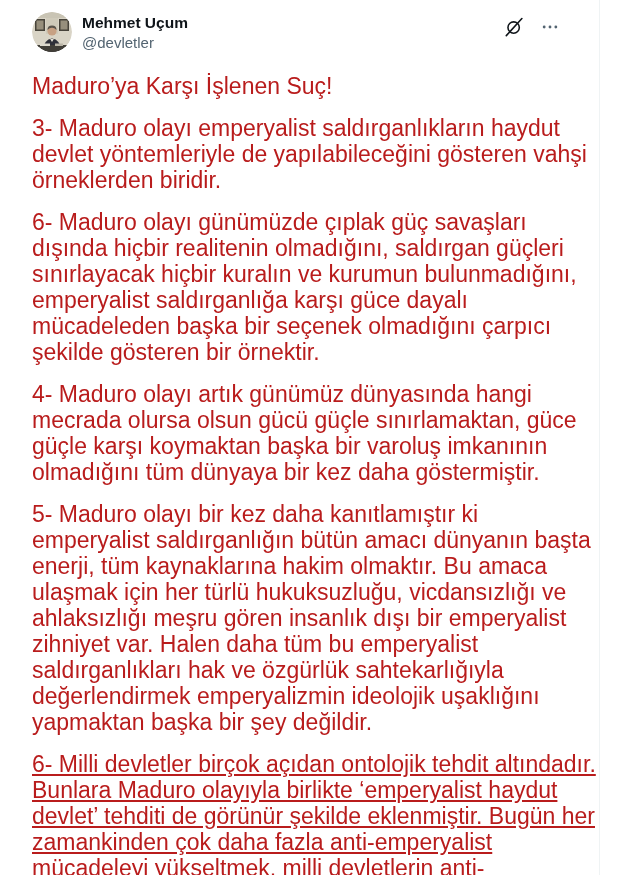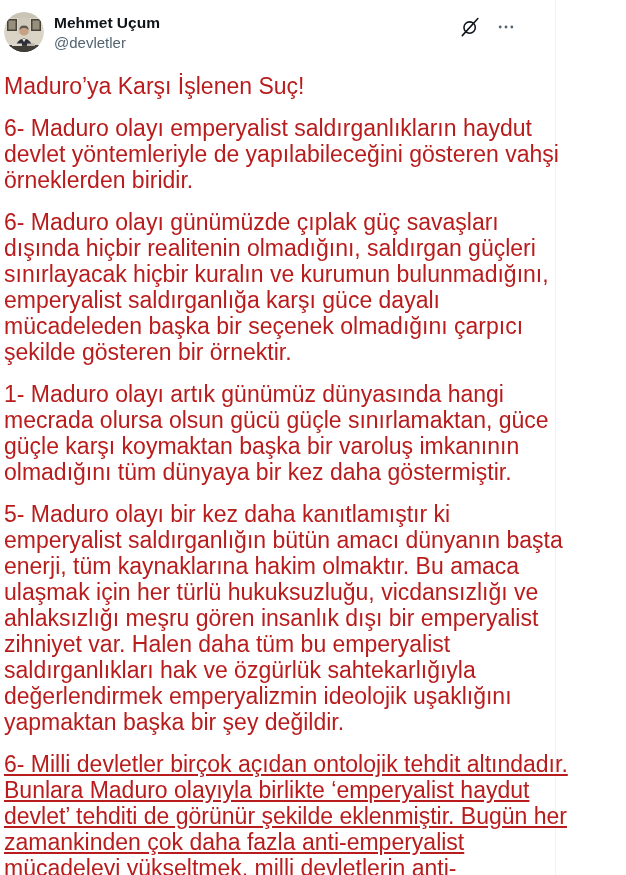--- a/index.html
+++ b/index.html
@@ -9,24 +9,24 @@
     color: #0f1419;
   }
   .page {
     width: 626px;
     height: 875px;
     background: #ffffff;
     position: relative;
     overflow: hidden;
   }
   .tweet-card {
-    width: 556px;
+    width: 600px;
     height: 100%;
     border-right: 1px solid #eff3f4;
-    padding: 12px 16px 10px 4px;
+    padding: 12px 16px 10px 32px;
   }
   
   .tweet-header {
     display: flex;
     align-items: flex-start;
     width: 100%;
   }
   .avatar {
     width: 40px;
     height: 40px;
@@ -136,22 +136,22 @@
             <circle cx="5" cy="12" r="1.7" fill="#536471"></circle>
             <circle cx="12" cy="12" r="1.7" fill="#536471"></circle>
             <circle cx="19" cy="12" r="1.7" fill="#536471"></circle>
           </svg>
         </button>
       </div>
     </header>
 
     <div class="tweet-body">
       <div class="para">Maduro’ya Karşı İşlenen Suç!</div>
-      <div class="para">6- Maduro olayı emperyalist saldırganlıkların haydut devlet yöntemleriyle de yapılabileceğini gösteren vahşi örneklerden biridir.</div>
+      <div class="para">3- Maduro olayı emperyalist saldırganlıkların haydut devlet yöntemleriyle de yapılabileceğini gösteren vahşi örneklerden biridir.</div>
       <div class="para">6- Maduro olayı günümüzde çıplak güç savaşları dışında hiçbir realitenin olmadığını, saldırgan güçleri sınırlayacak hiçbir kuralın ve kurumun bulunmadığını, emperyalist saldırganlığa karşı güce dayalı mücadeleden başka bir seçenek olmadığını çarpıcı şekilde gösteren bir örnektir.</div>
-      <div class="para">1- Maduro olayı artık günümüz dünyasında hangi mecrada olursa olsun gücü güçle sınırlamaktan, güce güçle karşı koymaktan başka bir varoluş imkanının olmadığını tüm dünyaya bir kez daha göstermiştir.</div>
+      <div class="para">4- Maduro olayı artık günümüz dünyasında hangi mecrada olursa olsun gücü güçle sınırlamaktan, güce güçle karşı koymaktan başka bir varoluş imkanının olmadığını tüm dünyaya bir kez daha göstermiştir.</div>
       <div class="para">5- Maduro olayı bir kez daha kanıtlamıştır ki emperyalist saldırganlığın bütün amacı dünyanın başta enerji, tüm kaynaklarına hakim olmaktır. Bu amaca ulaşmak için her türlü hukuksuzluğu, vicdansızlığı ve ahlaksızlığı meşru gören insanlık dışı bir emperyalist zihniyet var. Halen daha tüm bu emperyalist saldırganlıkları hak ve özgürlük sahtekarlığıyla değerlendirmek emperyalizmin ideolojik uşaklığını yapmaktan başka bir şey değildir.</div>
       <div class="para no-gap">6- Milli devletler birçok açıdan ontolojik tehdit altındadır. Bunlara Maduro olayıyla birlikte ‘emperyalist haydut devlet’ tehditi de görünür şekilde eklenmiştir. Bugün her zamankinden çok daha fazla anti-emperyalist mücadeleyi yükseltmek, milli devletlerin anti-emperyalist işbirliğini güçlendirmek gerekiyor.</div>
       <div class="closing">Başka bir seçenek kalmamıştır.</div>
     </div>
 
   </article>
 </div>
 
 </body></html>

